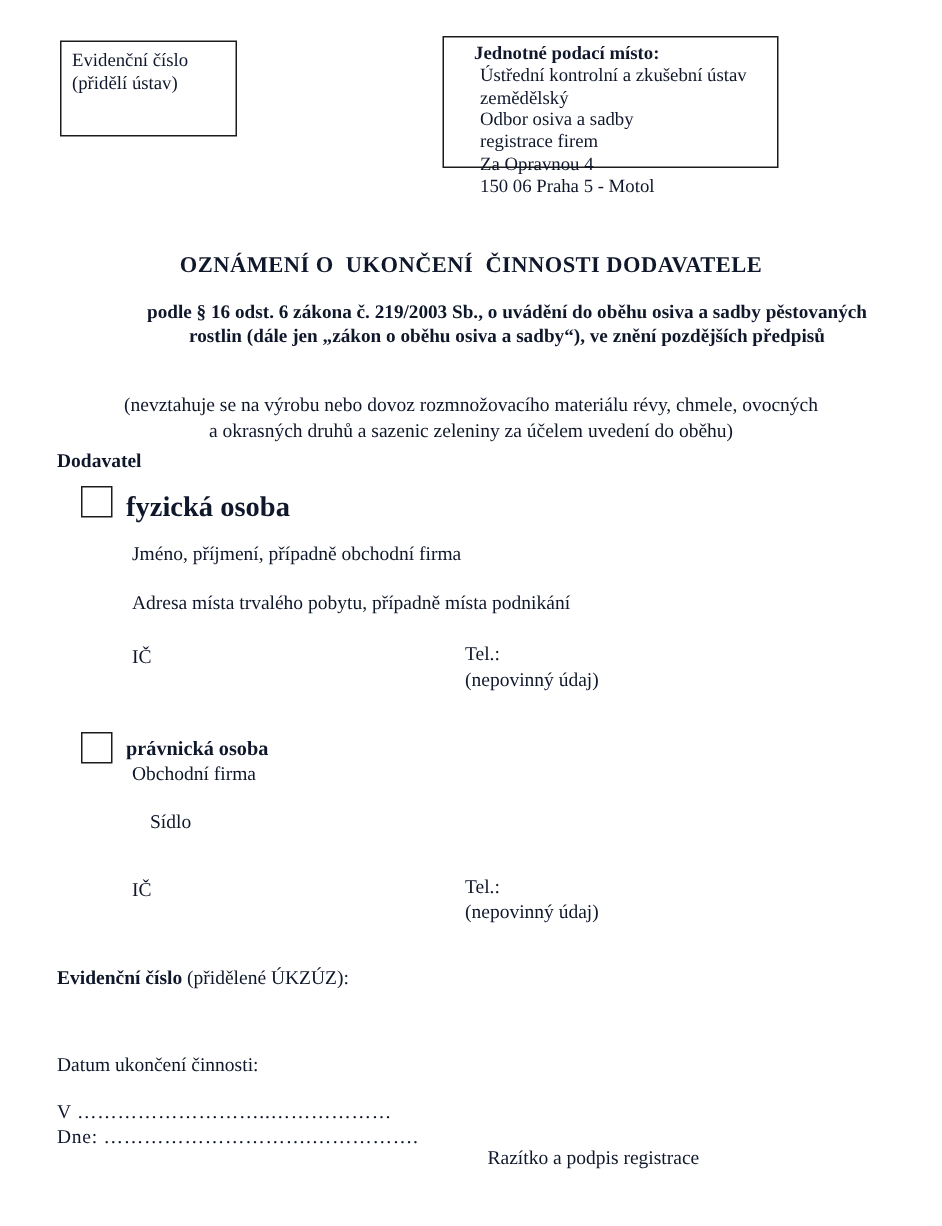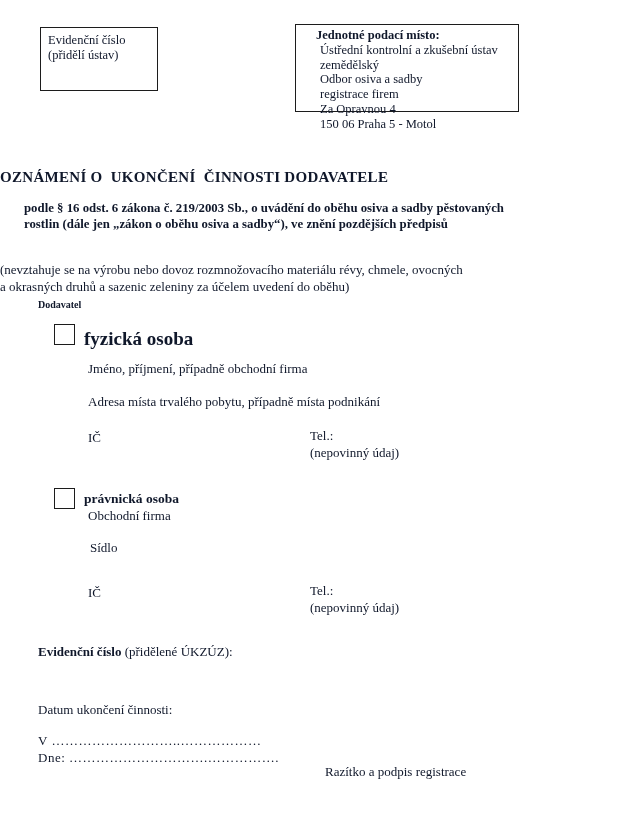--- a/index.html
+++ b/index.html
@@ -12,21 +12,21 @@
     width: 628px;
     height: 817px;
     background: #ffffff;
     font-family: "Liberation Serif", "DejaVu Serif", serif;
     color: #0f172a;
     overflow: hidden;
   }
   .abs { position: absolute; }
   .pre { white-space: pre-wrap; }
   .b { font-weight: bold; }
-  .center { left: 0; width: 628px; }
+  .center { left: 0; width: 628px; text-align: center; }
 
   .evidence-box {
     left: 40px; top: 27px;
     width: 118px; height: 64px;
     border: 1.5px solid #1c1c1c;
     box-sizing: border-box;
     padding: 5px 4px 0 7px;
     font-size: 12.5px;
     line-height: 15px;
   }
@@ -54,21 +54,21 @@
     line-height: 16px;
     margin-left: 24px;
   }
   .doc-note {
     top: 261px;
     font-size: 13px;
     line-height: 17px;
   }
 
   .label { font-size: 13px; }
-  .label-b { font-size: 10px; font-weight: bold; }
+  .label-b { font-size: 13px; font-weight: bold; }
 
   .checkbox {
     width: 21px; height: 21px;
     border: 1.5px solid #1c1c1c;
     box-sizing: border-box;
     background: #ffffff;
   }
 
   .dots-line { font-size: 13px; letter-spacing: 0.5px; }
 </style>
@@ -109,21 +109,21 @@
   <div class="abs label-b" style="left:84px; top:328px; font-size:19px;">fyzická osoba</div>
   <div class="abs label" style="left:88px; top:361px;">Jméno, příjmení, případně obchodní firma</div>
   <div class="abs label" style="left:88px; top:394px;">Adresa místa trvalého pobytu, případně místa podnikání</div>
   <div class="abs label" style="left:88px; top:430px;">IČ</div>
   <div class="abs label" style="left:310px; top:428px;">Tel.:</div>
   <div class="abs label" style="left:310px; top:445px;">(nepovinný údaj)</div>
 
   <div class="abs checkbox" style="left:54px; top:488px;"></div>
   <div class="abs label-b" style="left:84px; top:491px; font-size:13.5px;">právnická osoba</div>
   <div class="abs label" style="left:88px; top:508px;">Obchodní firma</div>
-  <div class="abs label" style="left:90px; top:540px;">Sídlo</div>
+  <div class="abs label" style="left:100px; top:540px;">Sídlo</div>
   <div class="abs label" style="left:88px; top:585px;">IČ</div>
   <div class="abs label" style="left:310px; top:583px;">Tel.:</div>
   <div class="abs label" style="left:310px; top:600px;">(nepovinný údaj)</div>
 
   <div class="abs label" style="left:38px; top:644px;">
     <span class="b">Evidenční číslo</span><span class="pre"> (přidělené ÚKZÚZ):</span>
   </div>
 
   <div class="abs label" style="left:38px; top:702px;">Datum ukončení činnosti:</div>
 

